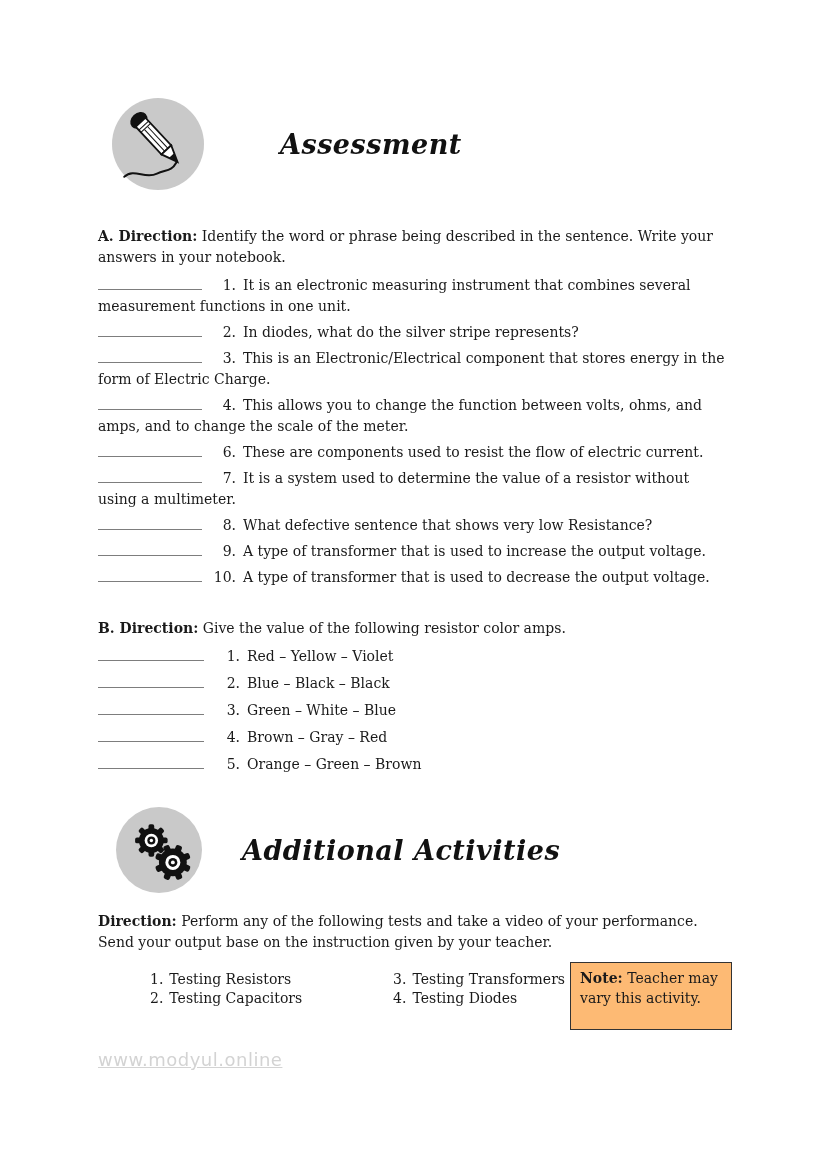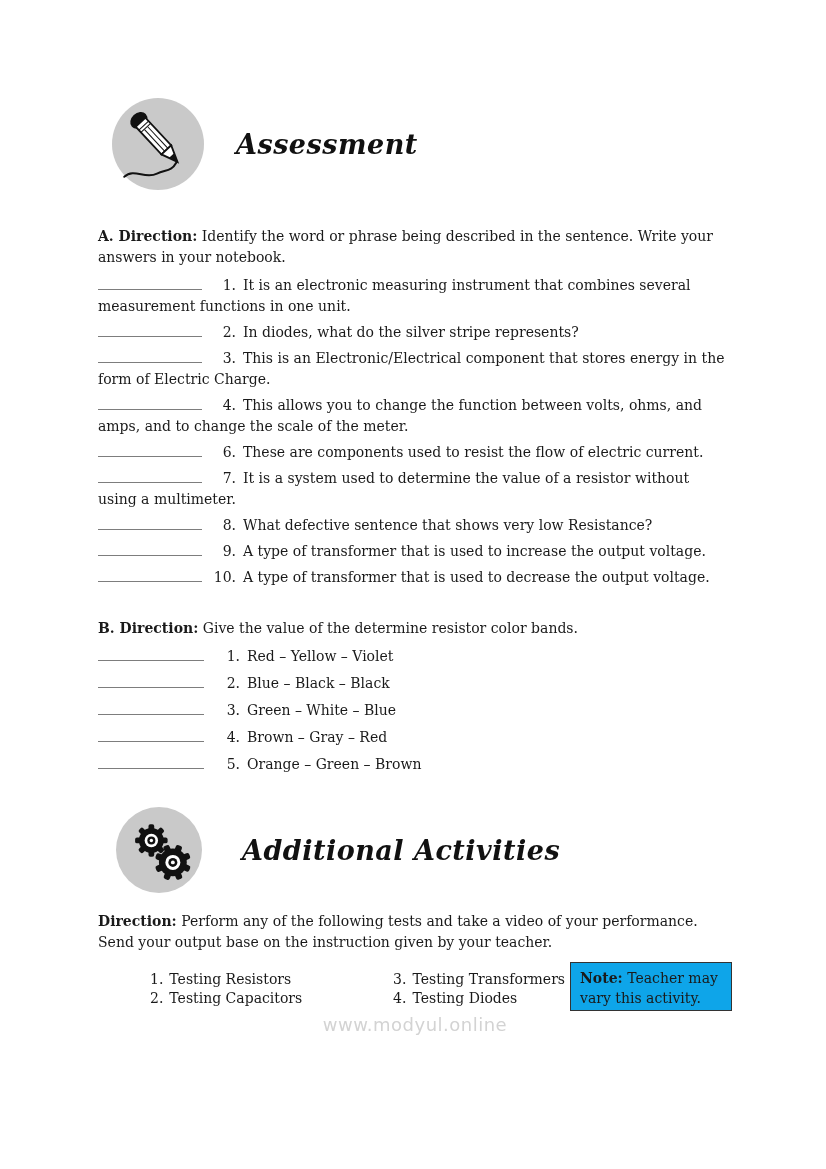--- a/index.html
+++ b/index.html
@@ -9,21 +9,21 @@
     font-family: "DejaVu Serif", "Liberation Serif", serif;
     font-size: 14px;
     color: #1a1a1a;
     overflow: hidden;
     position: relative;
   }
   .content { padding: 0 94px 0 98px; }
 
   
   .section-header { display: flex; align-items: center; }
-  .hdr1 { margin: 98px 0 0 14px; }
+  .hdr1 { margin: 98px 0 0 14px; gap: 44px; }
   .hdr2 { margin: 32px 0 0 18px; }
   .icon-circle { width: 92px; height: 92px; flex: 0 0 auto; }
   .hdr2 .icon-circle { width: 86px; height: 86px; }
   h1 {
     margin: 0 0 0 32px;
     font-size: 27px;
     font-weight: bold;
     font-style: italic;
     letter-spacing: 0.5px;
     color: #111;
@@ -59,40 +59,41 @@
 
   
   .bottom-row { display: flex; margin-top: 17px; align-items: flex-start; }
   .tests-col { line-height: 19px; }
   .col1 { margin-left: 52px; width: 250px; }
   .col2 { width: 182px; }
   .test-item { white-space: nowrap; }
   .lnum { margin-right: 6px; }
   .note-box {
     border: 1.4px solid #333;
-    padding: 5px 9px 2px 9px;
+    padding: 5px 9px 21px 9px;
     width: 146px;
     line-height: 20px;
     margin-top: -8px;
-    background: #0ea5e9;
+    background: #fdba74;
   }
 
   .page-number {
     text-align: center;
     margin-top: 22px;
     font-size: 13.5px;
     color: #222;
   }
   .watermark {
-    text-align: center;
-    margin-top: 3px;
+    text-align: left;
+    margin-top: 19px;
     font-family: "DejaVu Sans", "Liberation Sans", sans-serif;
     font-size: 18px;
     color: #d3d3d3;
     letter-spacing: 0.5px;
+    text-decoration: underline;
   }
 </style>
 </head>
 <body>
 
 <div class="content">
 
   <div class="section-header hdr1">
     <div class="icon-circle">
       <svg viewBox="0 0 90 90" width="100%" height="100%">
@@ -120,21 +121,21 @@
     <p class="q"><span class="blank"></span><span class="qnum">2.</span><span>In diodes, what do the silver stripe represents?</span></p>
     <p class="q"><span class="blank"></span><span class="qnum">3.</span><span>This is an Electronic/Electrical component that stores energy in the form of Electric Charge.</span></p>
     <p class="q"><span class="blank"></span><span class="qnum">4.</span><span>This allows you to change the function between volts, ohms, and amps, and to change the scale of the meter.</span></p>
     <p class="q"><span class="blank"></span><span class="qnum">6.</span><span>These are components used to resist the flow of electric current.</span></p>
     <p class="q"><span class="blank"></span><span class="qnum">7.</span><span>It is a system used to determine the value of a resistor without using a multimeter.</span></p>
     <p class="q"><span class="blank"></span><span class="qnum">8.</span><span>What defective sentence that shows very low Resistance?</span></p>
     <p class="q"><span class="blank"></span><span class="qnum">9.</span><span>A type of transformer that is used to increase the output voltage.</span></p>
     <p class="q"><span class="blank"></span><span class="qnum">10.</span><span>A type of transformer that is used to decrease the output voltage.</span></p>
   </div>
 
-  <p class="direction-b"><b>B. Direction:</b> <span>Give the value of the determine resistor color bands.</span></p>
+  <p class="direction-b"><b>B. Direction:</b> <span>Give the value of the following resistor color amps.</span></p>
 
   <div>
     <p class="b-item"><span class="blank blank-b"></span><span class="qnum">1.</span><span>Red – Yellow – Violet</span></p>
     <p class="b-item"><span class="blank blank-b"></span><span class="qnum">2.</span><span>Blue – Black – Black</span></p>
     <p class="b-item"><span class="blank blank-b"></span><span class="qnum">3.</span><span>Green – White – Blue</span></p>
     <p class="b-item"><span class="blank blank-b"></span><span class="qnum">4.</span><span>Brown – Gray – Red</span></p>
     <p class="b-item"><span class="blank blank-b"></span><span class="qnum">5.</span><span>Orange – Green – Brown</span></p>
   </div>
 
   <div class="section-header hdr2">

